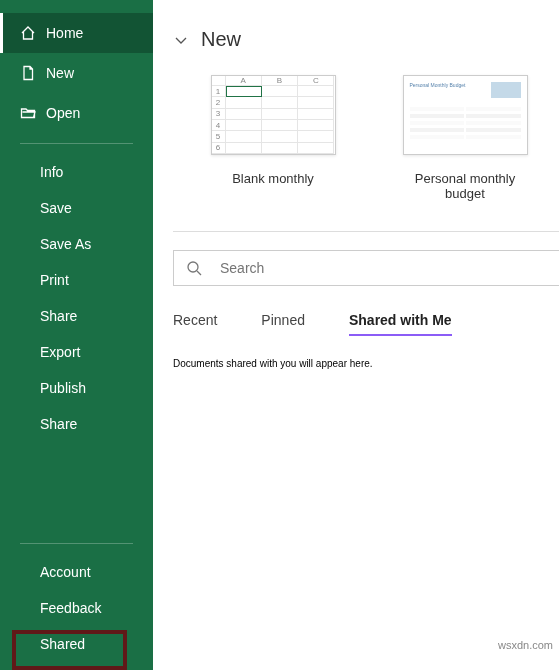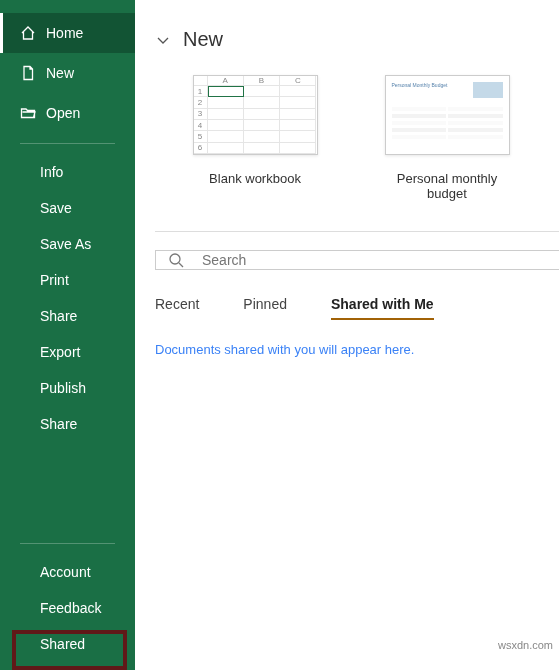--- a/index.html
+++ b/index.html
@@ -1,18 +1,18 @@
 <!DOCTYPE html>
 <html><head>
   <meta charset="utf-8">
   <style>
     * { margin: 0; padding: 0; box-sizing: border-box; }
     body { font-family: "Segoe UI", sans-serif; font-size: 14px; color: #333; width: 559px; height: 670px; overflow: hidden; background: #fff; }
     .app { display: flex; height: 670px; }
-    .sidebar { width: 135px; background: #1a6f45; color: #fff; display: flex; flex-direction: column; position: relative; }
+    .sidebar { width: 153px; background: #1a6f45; color: #fff; display: flex; flex-direction: column; position: relative; }
     .sidebar .top { padding-top: 13px; }
     .sidebar .nav-item { display: flex; align-items: center; height: 40px; padding-left: 20px; cursor: pointer; font-size: 14px; }
     .sidebar .nav-item.active { background: #125434; border-left: 3px solid #fff; padding-left: 17px; }
     .sidebar .nav-item .icon { width: 16px; height: 16px; margin-right: 10px; display: flex; align-items: center; justify-content: center; }
     .sidebar .divider { border: none; border-top: 1px solid rgba(255,255,255,0.25); margin: 10px 20px; }
     .sidebar .list-item { padding: 10px 0 10px 40px; cursor: pointer; font-size: 14px; }
     .sidebar .bottom { margin-top: auto; padding-bottom: 8px; }
     .options-highlight { position: absolute; left: 12px; bottom: 0; width: 115px; height: 40px; border: 4px solid #601818; pointer-events: none; }
     .main { flex: 1; padding: 28px 0 0 20px; background: #fff; position: relative; }
     .section-header { display: flex; align-items: center; margin-bottom: 24px; }
@@ -28,27 +28,27 @@
     .bw-grid .sel { border: 1px solid #217346; }
     
     .bd-thumb { position: absolute; inset: 0; padding: 6px; font-size: 5px; color: #4a78a5; }
     .bd-title { font-size: 5px; color: #5682ab; margin-bottom: 2px; }
     .bd-box { width: 30px; height: 16px; background: #c4d9e8; float: right; margin-top: -8px; }
     .bd-row { height: 4px; background: #f3f3f3; margin: 3px 0; }
     .bd-row:nth-child(odd) { background: #fafafa; }
     .bd-cols { display: flex; gap: 2px; }
     .bd-col { flex: 1; }
     .hr { border: none; border-top: 1px solid #ddd; margin: 30px 0 18px 0; }
-    .search { display: flex; align-items: center; border: 1px solid #ccc; height: 20px; padding: 4px 12px; margin-right: -1px; }
+    .search { display: flex; align-items: center; border: 1px solid #ccc; height: 36px; padding: 4px 12px; margin-right: -1px; }
     .search .sicon { width: 16px; height: 16px; margin-right: 18px; color: #666; }
     .search input { border: none; outline: none; font-size: 14px; flex: 1; background: transparent; color: #333; }
     .tabs { display: flex; gap: 44px; margin-top: 26px; font-size: 14px; }
     .tab { padding-bottom: 6px; cursor: pointer; color: #444; }
-    .tab.active { font-weight: 600; color: #222; border-bottom: 2px solid #a16207; }
-    .empty { margin-top: 22px; font-size: 13px; color: #3b82f6; }
+    .tab.active { font-weight: 600; color: #222; border-bottom: 2px solid #8b5cf6; }
+    .empty { margin-top: 22px; font-size: 10px; color: #000000; }
     .watermark { position: absolute; bottom: 19px; right: 6px; font-size: 11px; color: #888; }
   </style>
 </head>
 <body>
 
 <div class="app">
   <div class="sidebar">
     <div class="top">
       <div class="nav-item active">
         <span class="icon">
@@ -132,21 +132,21 @@
             <div>5</div>
               <div></div>
               <div></div>
               <div></div>
             <div>6</div>
               <div></div>
               <div></div>
               <div></div>
           </div>
         </div>
-        <div class="label">Blank workbook</div>
+        <div class="label">Blank monthly</div>
       </div>
       <div class="template">
         <div class="thumb">
           <div class="bd-thumb">
             <div class="bd-title">Personal Monthly Budget</div>
             <div class="bd-box"></div>
             <div style="clear:both;height:6px"></div>
             <div class="bd-cols">
               <div class="bd-col">
                 <div class="bd-row"></div>

